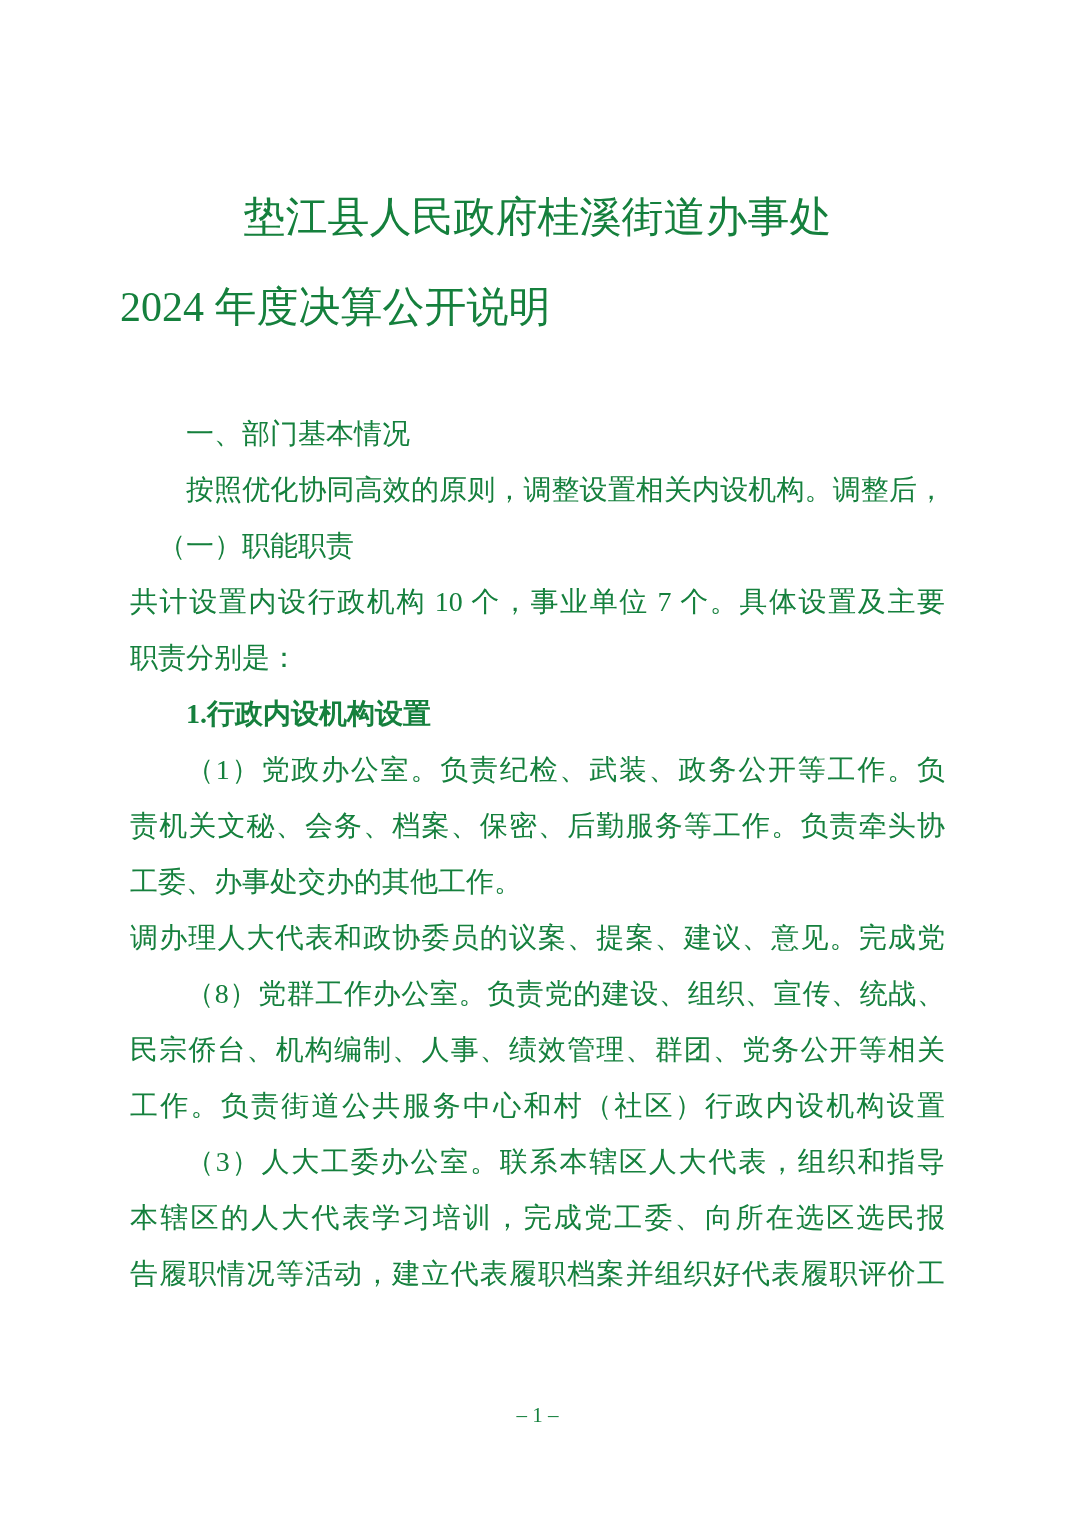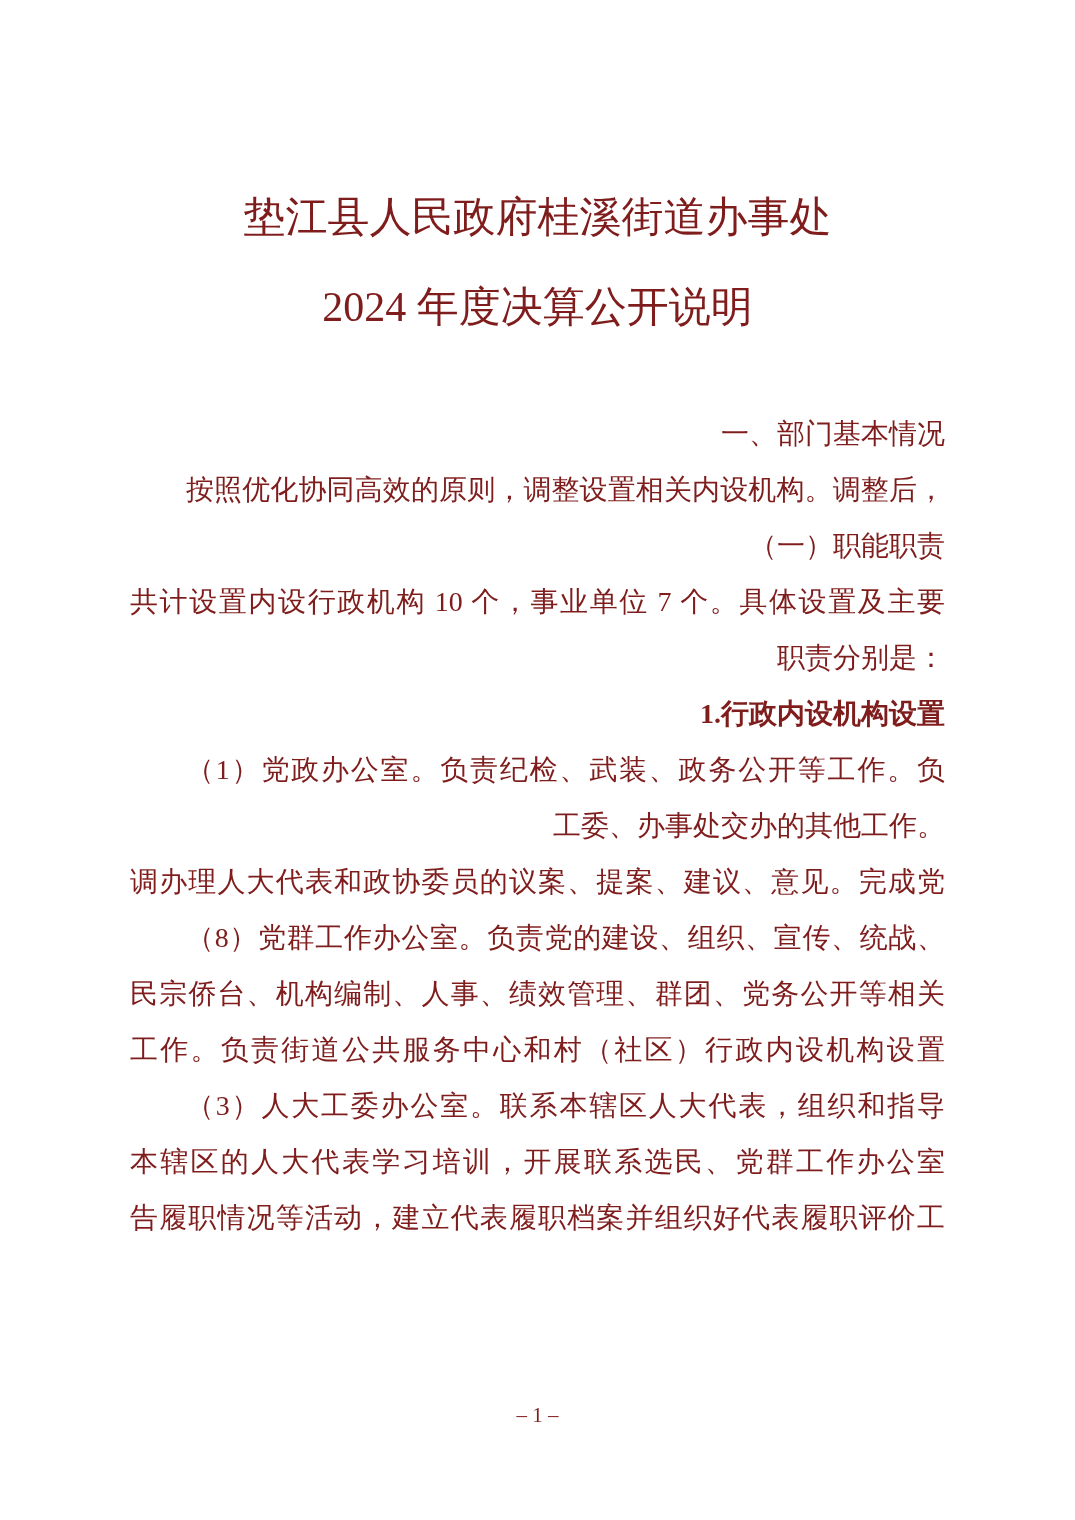--- a/index.html
+++ b/index.html
@@ -6,46 +6,46 @@
     margin: 0;
     padding: 0;
     background: #ffffff;
   }
   .page {
     position: relative;
     width: 1075px;
     height: 1520px;
     background: #ffffff;
     overflow: hidden;
-    color: #7f1d1d;
+    color: #15803d;
     font-family: "Liberation Serif", "DejaVu Serif", sans-serif;
   }
   .doc-title {
     margin: 187px 120px 0;
     text-align: center;
     font-size: 42px;
     line-height: 60px;
     font-weight: 400;
     letter-spacing: 0;
   }
   .doc-subtitle {
     margin: 30px 120px 0;
-    text-align: center;
+    text-align: left;
     font-size: 42px;
     line-height: 60px;
     font-weight: 400;
   }
   .doc-body {
     margin: 69px 130px 0;
   }
   .ln {
     font-size: 28px;
     line-height: 56px;
     height: 56px;
-    text-align: right;
+    text-align: left;
     white-space: nowrap;
   }
   .ln.just {
     white-space: normal;
     text-align: justify;
     text-align-last: justify;
   }
   .ind  { text-indent: 56px; }
   .ind1 { text-indent: 28px; }
   .bold { font-weight: 700; }
@@ -68,25 +68,26 @@
   <div class="doc-subtitle">2024 年度决算公开说明</div>
 
   <div class="doc-body">
     <div class="ln ind">一、部门基本情况</div>
     <div class="ln ind just">按照优化协同高效的原则，调整设置相关内设机构。调整后，</div>
     <div class="ln ind1">（一）职能职责</div>
     <div class="ln just">共计设置内设行政机构 10 个，事业单位 7 个。具体设置及主要</div>
     <div class="ln">职责分别是：</div>
     <div class="ln ind bold">1.行政内设机构设置</div>
     <div class="ln ind just">（1）党政办公室。负责纪检、武装、政务公开等工作。负</div>
+    <div class="ln just">责机关文秘、会务、档案、保密、后勤服务等工作。负责牵头协</div>
     <div class="ln">工委、办事处交办的其他工作。</div>
     <div class="ln just">调办理人大代表和政协委员的议案、提案、建议、意见。完成党</div>
     <div class="ln ind just">（8）党群工作办公室。负责党的建设、组织、宣传、统战、</div>
     <div class="ln just">民宗侨台、机构编制、人事、绩效管理、群团、党务公开等相关</div>
     <div class="ln just">工作。负责街道公共服务中心和村（社区）行政内设机构设置</div>
     <div class="ln ind just">（3）人大工委办公室。联系本辖区人大代表，组织和指导</div>
-    <div class="ln just">本辖区的人大代表学习培训，开展联系选民、党群工作办公室</div>
+    <div class="ln just">本辖区的人大代表学习培训，完成党工委、向所在选区选民报</div>
     <div class="ln just">告履职情况等活动，建立代表履职档案并组织好代表履职评价工</div>
   </div>
 
   <div class="footer">– 1 –</div>
 
 </div>
 
 </body></html>

